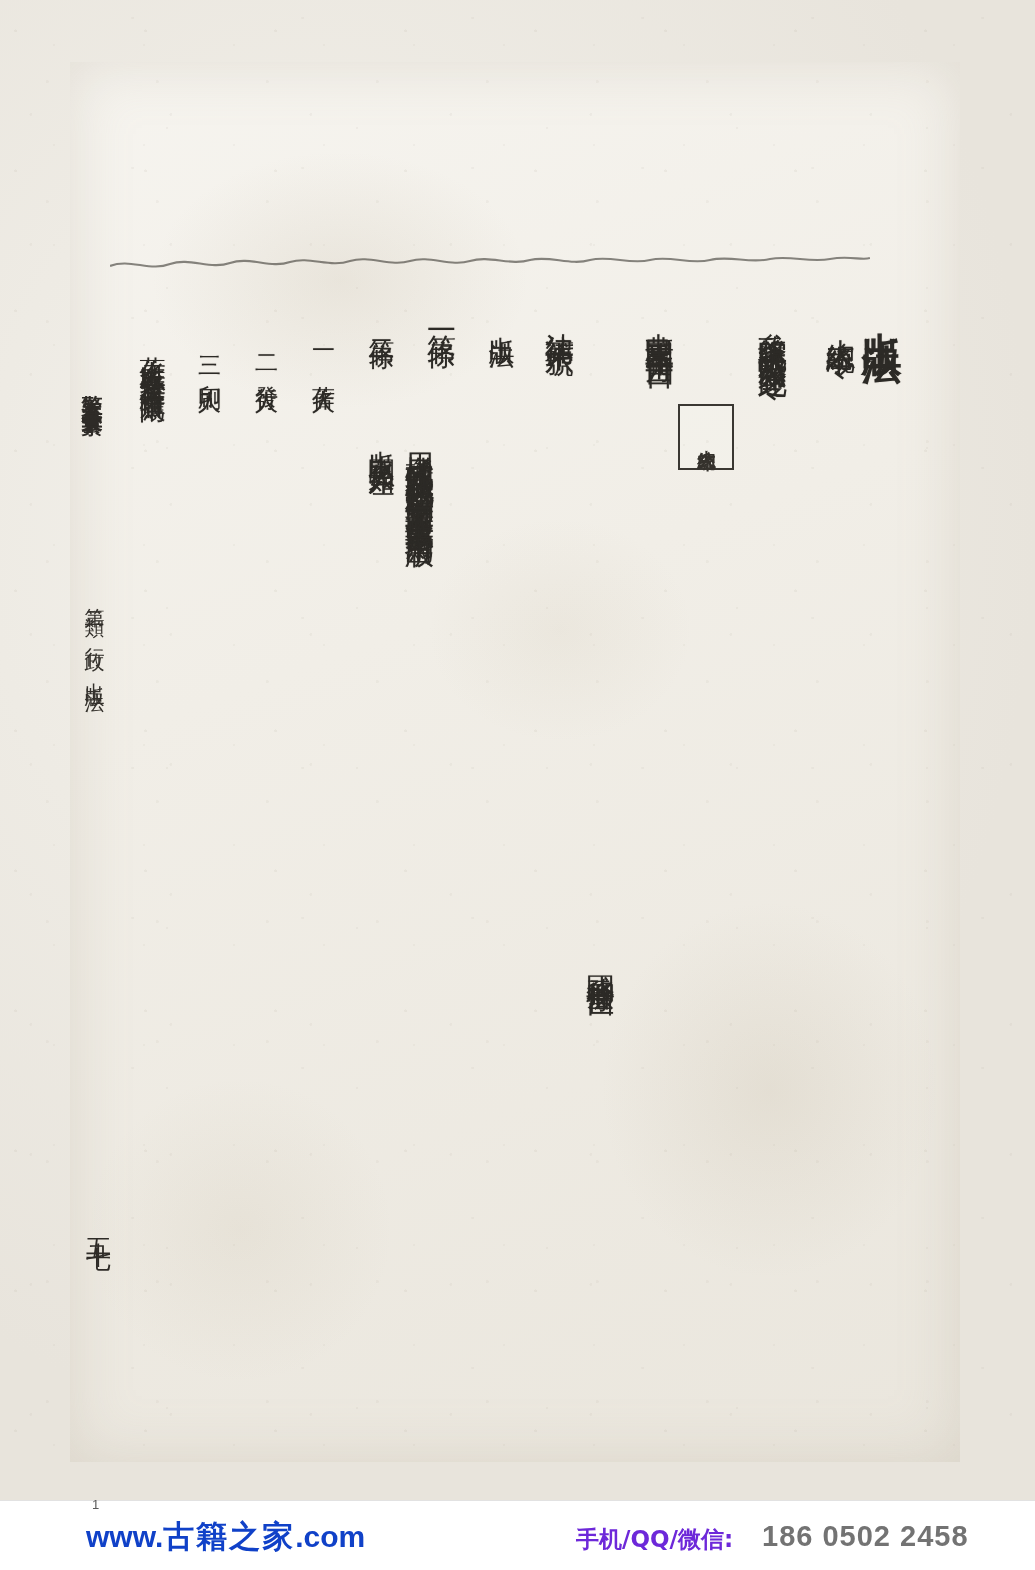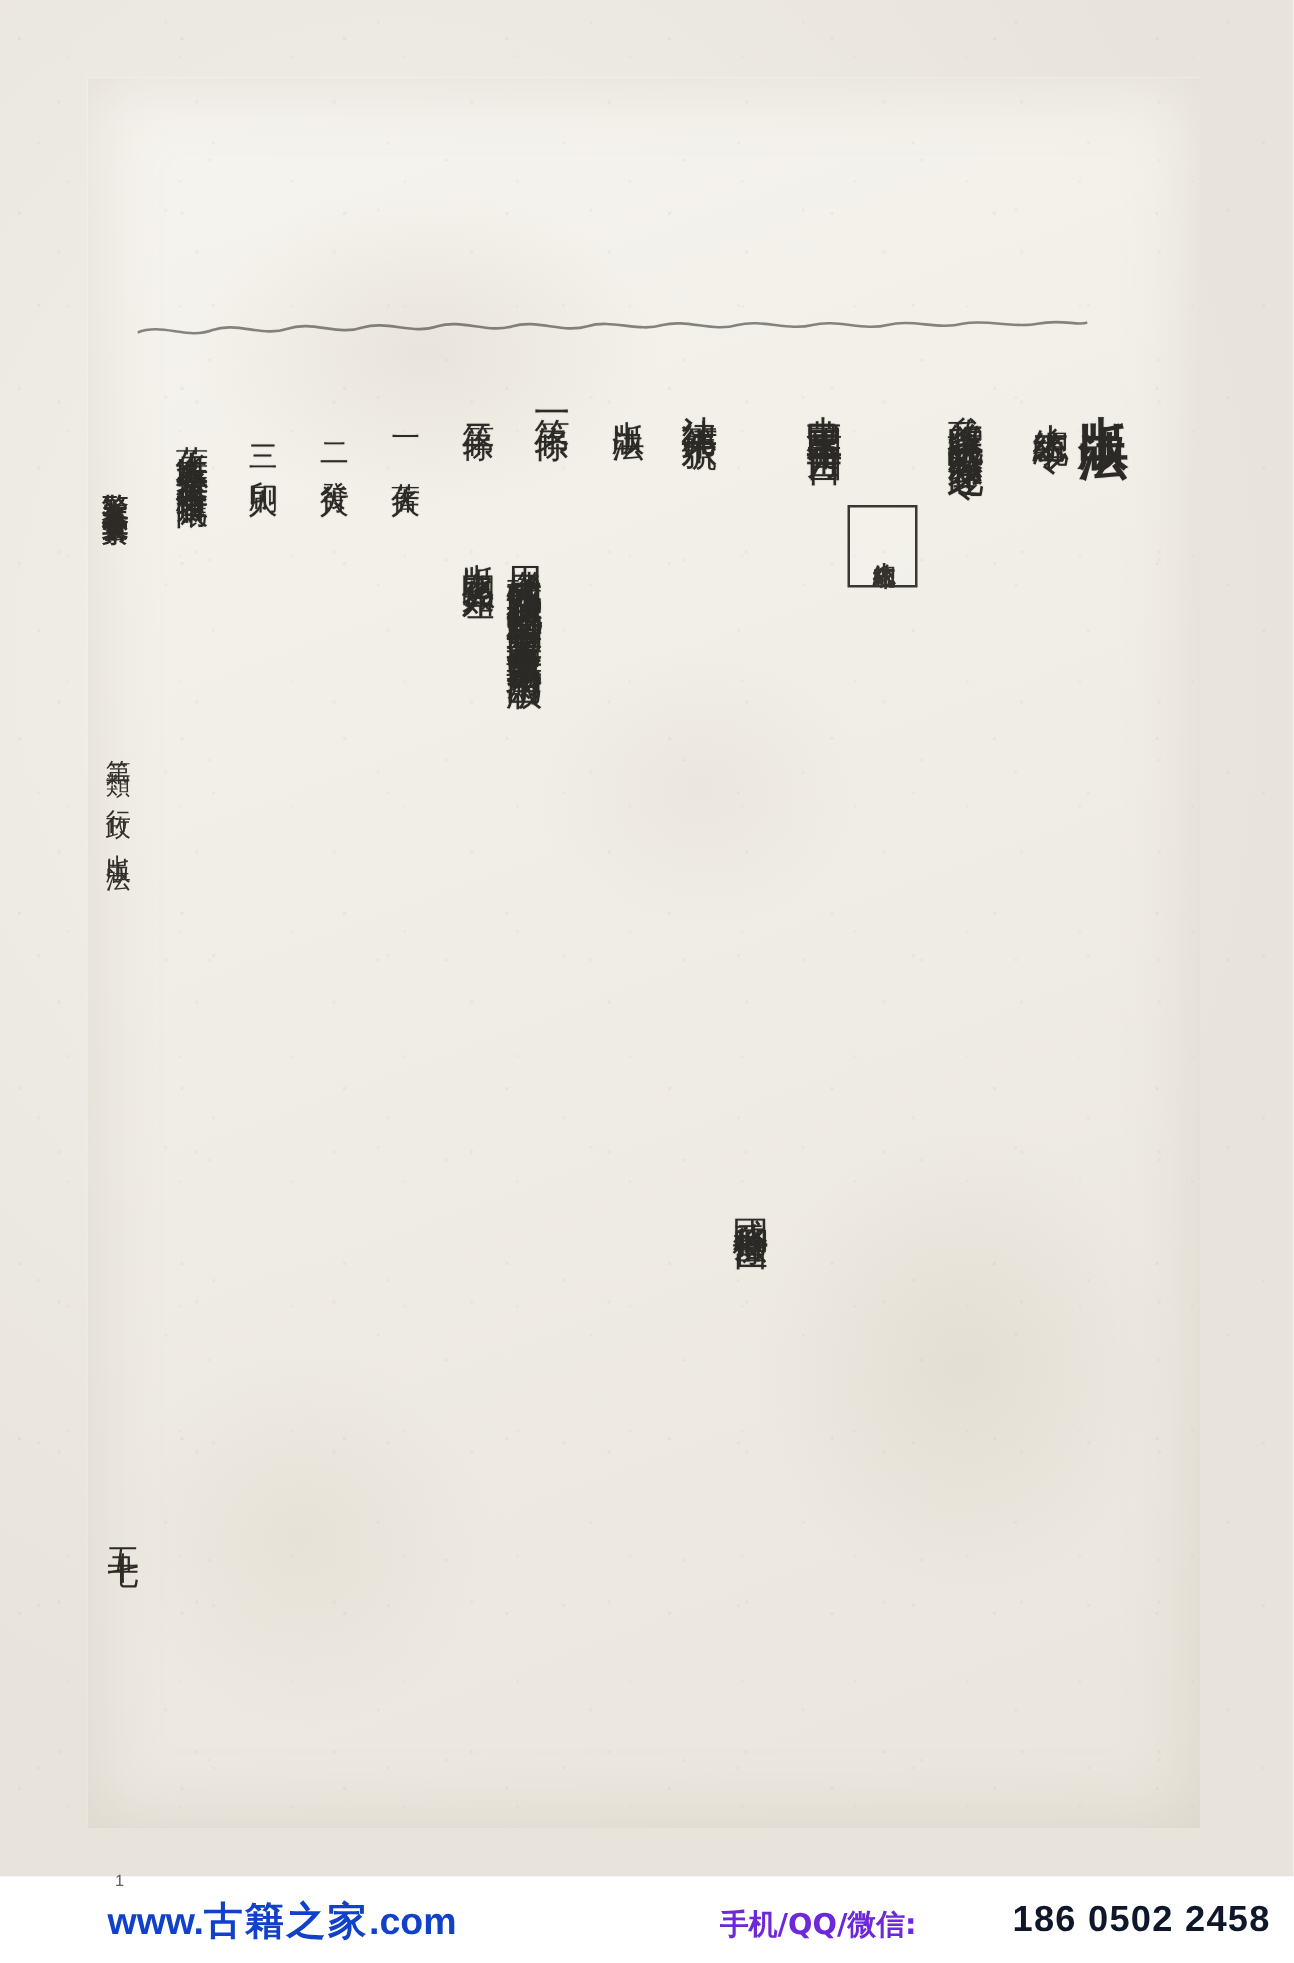--- a/index.html
+++ b/index.html
@@ -186,24 +186,23 @@
     letter-spacing: 0px;
     white-space: nowrap;
   }
   #contact-number {
     position: absolute;
     left: 762px;
     top: 1520px;
     font-family: "Liberation Sans", sans-serif;
     font-size: 29px;
     font-weight: 700;
-    color: #0f172a;
+    color: #737373;
     letter-spacing: 1px;
     white-space: nowrap;
-    margin-left: 48px;
   }
 </style>
 </head>
 <body>
 
 <div id="scan-page">
 
   <div id="paper-sheet"></div>
 
   <div class="stain" style="left:150px;top:150px;width:380px;height:260px;background:radial-gradient(ellipse at center, rgba(190,178,155,.20), rgba(190,178,155,0) 70%);"></div>

